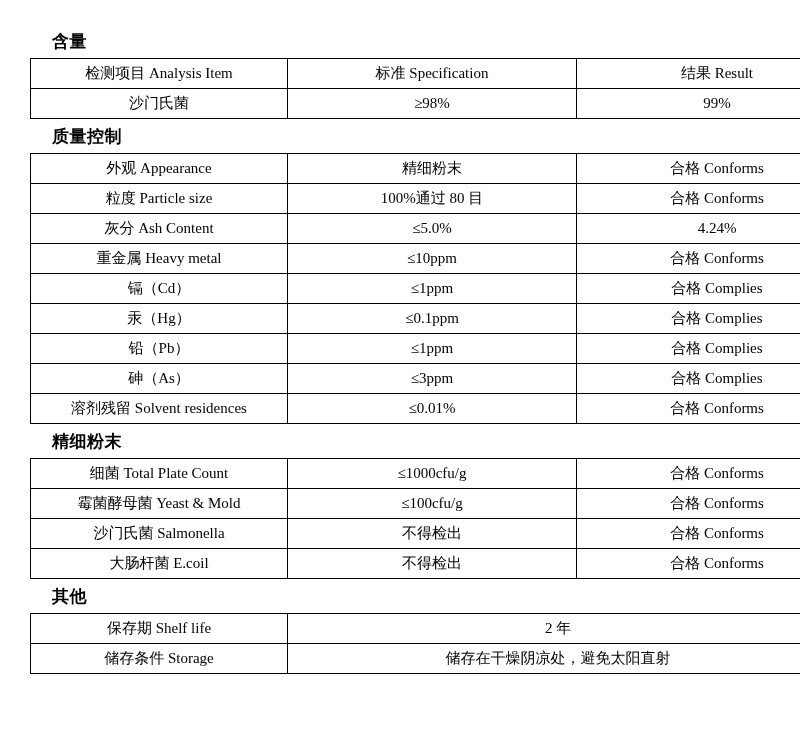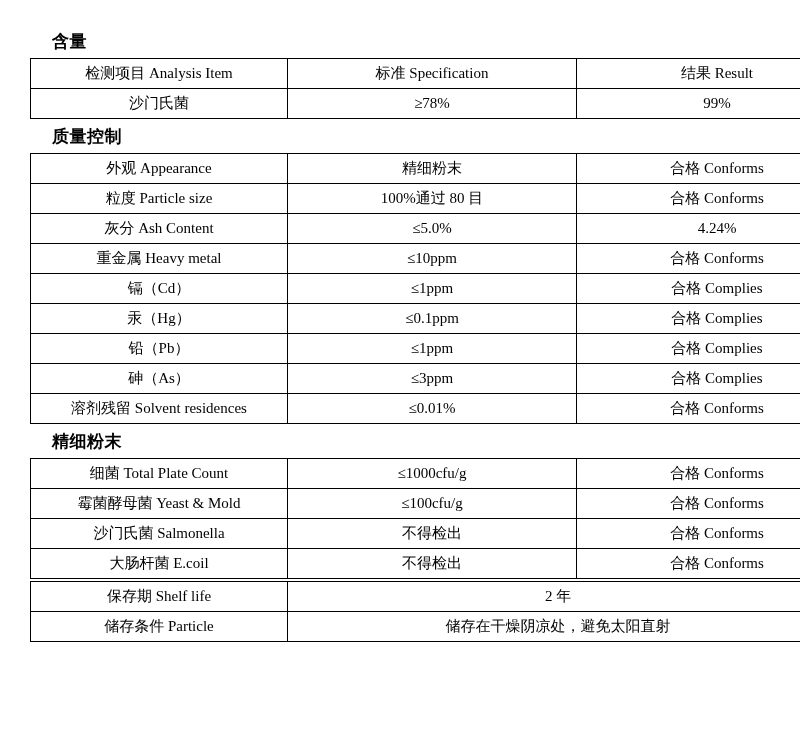--- a/index.html
+++ b/index.html
@@ -66,21 +66,21 @@
     <div class="section-title">含量</div>
     <table class="spec">
       <tbody>
         <tr class="hdr">
           <td class="col-item">检测项目  Analysis Item</td>
           <td class="col-spec">标准   Specification</td>
           <td class="col-result">结果  Result</td>
         </tr>
         <tr class="tall">
           <td class="col-item">沙门氏菌</td>
-          <td class="col-spec">≥78%</td>
+          <td class="col-spec">≥98%</td>
           <td class="col-result">99%</td>
         </tr>
       </tbody>
     </table>
   </div>
 
   <div class="section">
     <div class="section-title">质量控制</div>
     <table class="spec">
       <tbody>
@@ -155,27 +155,28 @@
         <tr>
           <td class="col-item">大肠杆菌  E.coil</td>
           <td class="col-spec">不得检出</td>
           <td class="col-result">合格 Conforms</td>
         </tr>
       </tbody>
     </table>
   </div>
 
   <div class="section">
+    <div class="section-title">其他</div>
     <table class="spec">
       <tbody>
         <tr>
           <td class="other-col-item">保存期 Shelf life</td>
           <td class="other-col-val">2 年</td>
         </tr>
         <tr>
-          <td class="other-col-item">储存条件 Particle</td>
+          <td class="other-col-item">储存条件 Storage</td>
           <td class="other-col-val">储存在干燥阴凉处，避免太阳直射</td>
         </tr>
       </tbody>
     </table>
   </div>
 
 </div>
 
 </body></html>

